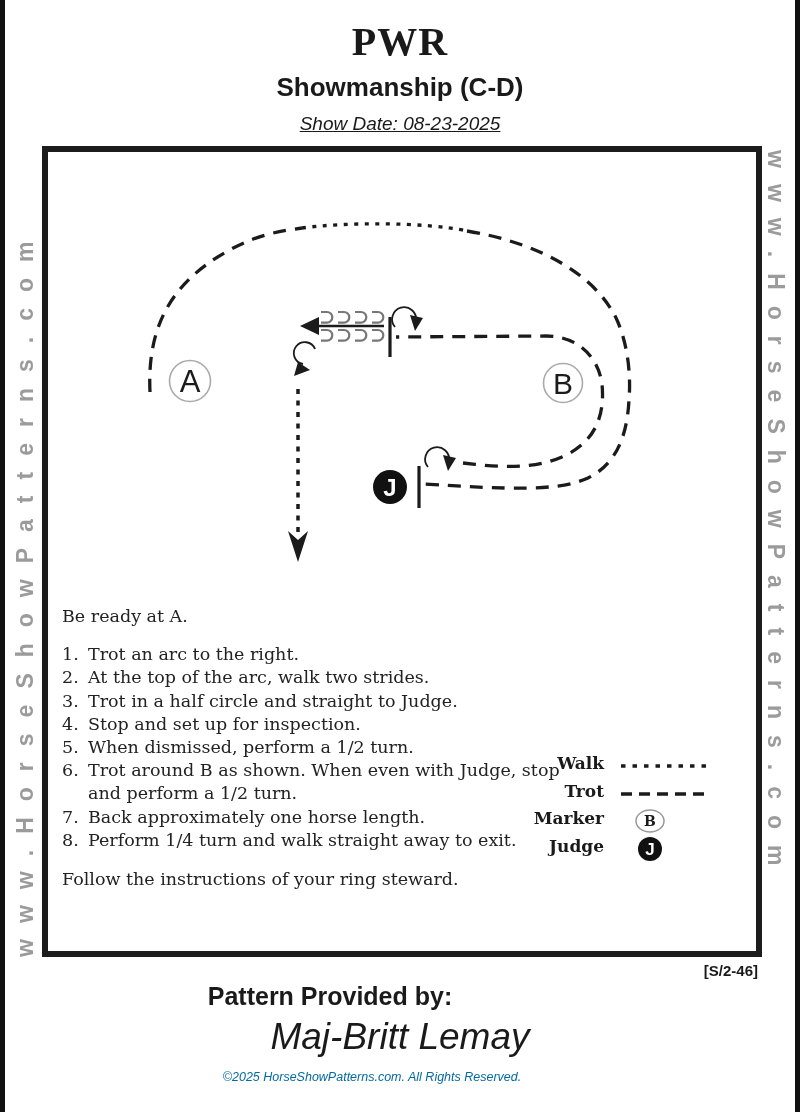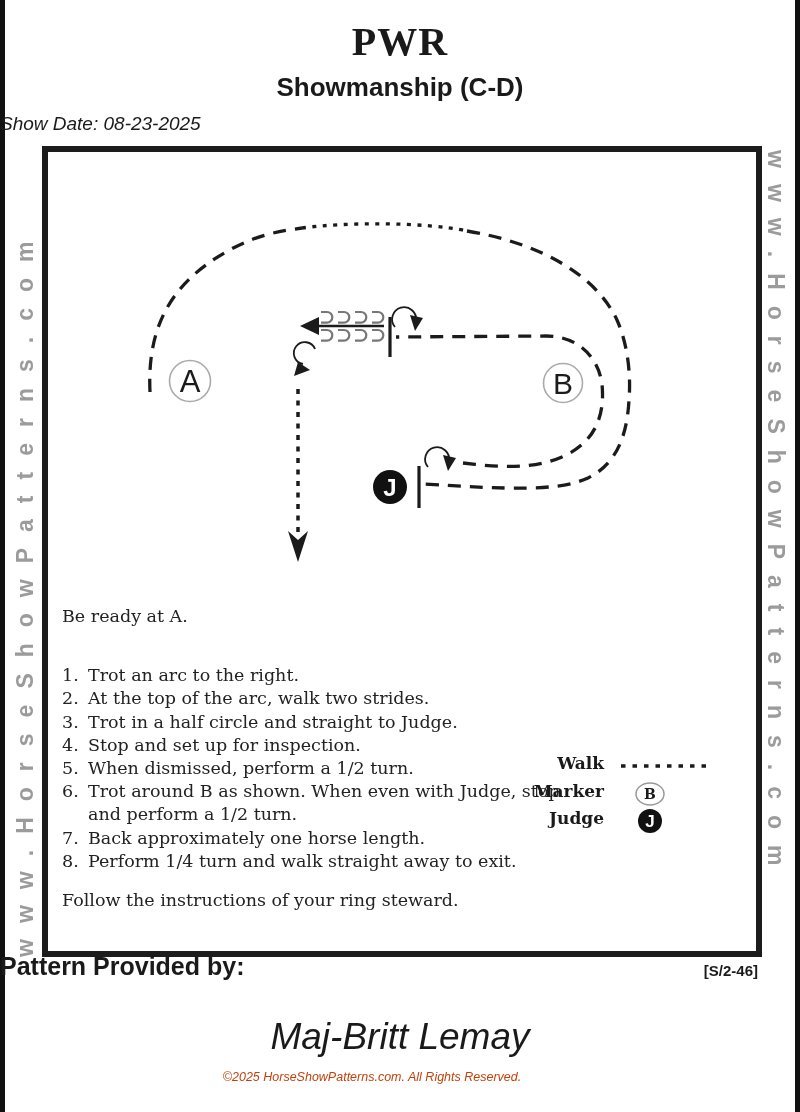--- a/index.html
+++ b/index.html
@@ -20,63 +20,64 @@
 
   #title {
     position:absolute; top:18px; left:0; width:800px; text-align:center;
     font:bold 40px "Liberation Serif", serif; letter-spacing:1px;
   }
   #subtitle {
     position:absolute; top:72px; left:0; width:800px; text-align:center;
     font:bold 26px "Liberation Sans", sans-serif;
   }
   #show-date {
-    position:absolute; top:113px; left:0; width:800px; text-align:left;
+    position:absolute; top:113px; left:0; width:800px; text-align:center;
     font:italic 19px "Liberation Sans", sans-serif;
+    text-decoration:underline;
   }
 
   #main-box {
     position:absolute; left:42px; top:146px; width:720px; height:811px;
     border:6px solid #1c1c1c; box-sizing:border-box; background:#fff;
   }
 
   #diagram { position:absolute; left:0; top:0; width:800px; height:1112px; }
 
   #instructions {
     position:absolute; left:62px; top:605px; width:500px;
     font:17.5px "DejaVu Serif", serif; line-height:23.2px; color:#222;
   }
-  #instructions .intro { margin-bottom:36px; }
+  #instructions .intro { margin-bottom:15px; }
   #instructions .item { display:flex; }
   #instructions .item .num { width:26px; flex:0 0 26px; }
   #instructions .item .txt { flex:1; max-width:478px; }
   #instructions .outro { margin-top:16px; }
 
   #legend { position:absolute; left:530px; top:753px; }
   #legend .lrow { display:flex; height:27.5px; }
   #legend .llabel {
     width:74px; text-align:right; font:bold 17px "DejaVu Serif", serif; color:#1a1a1a;
   }
   #legend .lsym { width:95px; height:26px; margin-left:14px; }
 
   #pattern-code {
     position:absolute; top:962px; right:42px;
     font:bold 15px "Liberation Sans", sans-serif;
   }
   #provided-by-label {
-    position:absolute; top:952px; left:0; width:660px; 
+    position:absolute; top:982px; left:0; width:660px; text-align:center;
     font:bold 25px "Liberation Sans", sans-serif;
   }
   #provided-by-name {
     position:absolute; top:1016px; left:0; width:800px; text-align:center;
     font:italic 37px "Liberation Sans", sans-serif;
   }
   #copyright {
     position:absolute; top:1070px; left:0; width:744px; text-align:center;
-    font:italic 12.5px "Liberation Sans", sans-serif; color:#c2410c;
+    font:italic 12.5px "Liberation Sans", sans-serif; color:#0369a1;
   }
 </style>
 </head>
 <body>
 
 <div id="page">
 
   <div class="edgebar" id="edgebar-left"></div>
   <div class="edgebar" id="edgebar-right"></div>
 
@@ -187,20 +188,26 @@
   </div>
 
   <div id="legend">
     <div class="lrow">
       <span class="llabel">Walk</span>
       <svg class="lsym" viewBox="0 0 95 26">
         <line x1="3" y1="13" x2="88" y2="13" stroke="#1b1b1b" stroke-width="3.4" stroke-dasharray="4.5 7"></line>
       </svg>
     </div>
     <div class="lrow">
+      <span class="llabel">Trot</span>
+      <svg class="lsym" viewBox="0 0 95 26">
+        <line x1="3" y1="13" x2="88" y2="13" stroke="#1b1b1b" stroke-width="3.4" stroke-dasharray="11 7"></line>
+      </svg>
+    </div>
+    <div class="lrow">
       <span class="llabel">Marker</span>
       <svg class="lsym" viewBox="0 0 95 26">
         <ellipse cx="32" cy="13" rx="14" ry="11" fill="#fff" stroke="#999" stroke-width="1.5"></ellipse>
         <text x="32" y="18" text-anchor="middle" font-family="DejaVu Serif, serif" font-weight="bold" font-size="14" fill="#1b1b1b">B</text>
       </svg>
     </div>
     <div class="lrow">
       <span class="llabel">Judge</span>
       <svg class="lsym" viewBox="0 0 95 26">
         <circle cx="32" cy="13" r="12" fill="#111"></circle>

